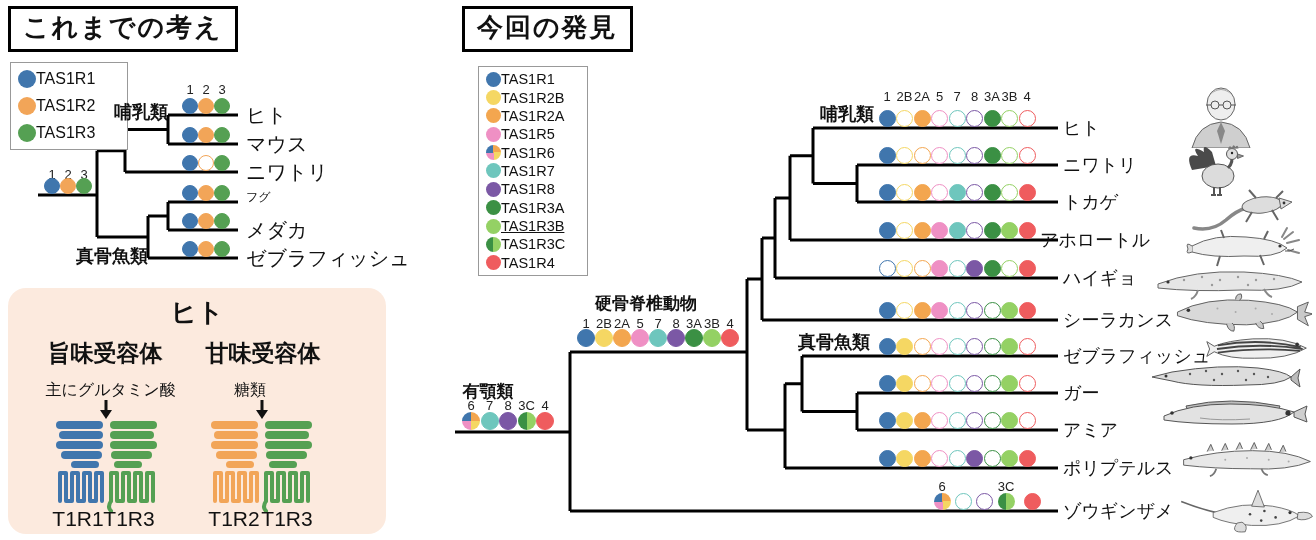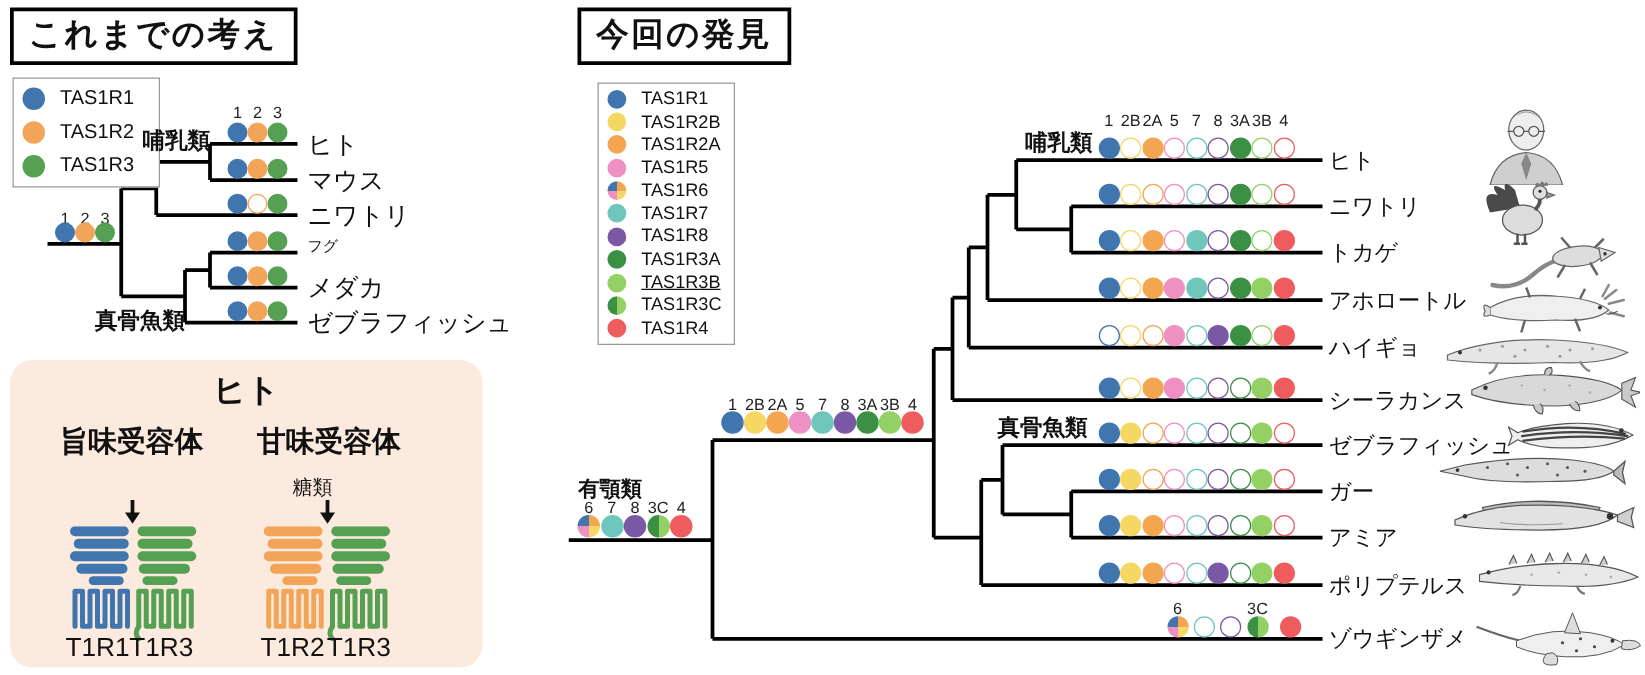--- a/index.html
+++ b/index.html
@@ -3,21 +3,21 @@
 <meta charset="utf-8">
 <style>
   html,body{margin:0;padding:0;background:#fff}
   #stage{position:relative;width:1316px;height:540px;background:#ffffff;overflow:hidden;
          font-family:"Liberation Sans","DejaVu Sans",sans-serif;color:#111}
   .abs{position:absolute}
   .titlebox{position:absolute;border:3px solid #000;background:#fff;padding:1px 12px 4px;
             font-size:26px;font-weight:600;letter-spacing:2px;white-space:nowrap}
   .legend{position:absolute;border:1px solid #999;background:#fff;display:flex;flex-direction:column;
           justify-content:space-around;padding:3px 7px;box-sizing:border-box}
-  .lrow{display:flex;align-items:center;gap:12px;white-space:nowrap}
+  .lrow{display:flex;align-items:center;gap:0;white-space:nowrap}
   .sw{border-radius:50%;flex:0 0 auto;box-sizing:border-box}
   .gc{position:absolute;border-radius:50%;box-sizing:border-box}
   .tag{position:absolute;text-align:center;font-size:13px;color:#222;width:40px}
   .sp{position:absolute;font-size:19px;white-space:nowrap}
   .sp.r{font-size:18px}
   .clade{position:absolute;font-size:18px;font-weight:600;white-space:nowrap}
   .nodettl{position:absolute;font-size:17px;font-weight:600;text-align:center;white-space:nowrap}
   #humanbox{position:absolute;left:8px;top:288px;width:378px;height:246px;border-radius:18px}
   .hb-ttl{position:absolute;left:0;top:7px;width:100%;text-align:center;font-size:26px;font-weight:600}
   .hb-h{position:absolute;top:50px;font-size:23px;font-weight:600;text-align:center}
@@ -109,26 +109,28 @@
       <div class="lrow">
         <span class="sw" style="width: 15px; height: 15px; background: rgb(239, 92, 94);"></span>
         <span style="font-size: 14.5px; text-align: right;">TAS1R4</span>
       </div>
     </div>
 
   <div class="clade" style="left:98px;top:100px;width:70px;text-align:right">哺乳類</div>
   <div class="clade" style="left:66px;top:244px;width:82px;text-align:right">真骨魚類</div>
   <div class="clade" style="left:794px;top:102px;width:80px;text-align:right">哺乳類</div>
   <div class="clade" style="left:788px;top:330px;width:82px;text-align:right">真骨魚類</div>
+  <div class="nodettl" style="left:575px;top:292px;width:142px">硬骨脊椎動物</div>
   <div class="nodettl" style="left:452px;top:380px;width:72px">有顎類</div>
 
   <div id="humanbox" style="background: rgb(252, 234, 222);">
     <div class="hb-ttl">ヒト</div>
     <div class="hb-h" style="left:175px;width:160px">甘味受容体</div>
     <div class="hb-h" style="left:17px;width:160px">旨味受容体</div>
+    <div class="hb-l" style="left:5px;width:195px">主にグルタミン酸</div>
     <div class="hb-l" style="left:192px;width:100px">糖類</div>
 
     <svg class="abs" style="left:91px;top:112px" width="14" height="20" viewBox="0 0 14 20">
       <path d="M7,0 V11" stroke="#111" stroke-width="3"></path>
         <path d="M1,10 H13 L7,19 Z" fill="#111"></path>
     </svg>
     <svg class="abs" style="left:247px;top:112px" width="14" height="20" viewBox="0 0 14 20">
       <path d="M7,0 V11" stroke="#111" stroke-width="3"></path>
         <path d="M1,10 H13 L7,19 Z" fill="#111"></path>
     </svg>
@@ -368,21 +370,21 @@
     <div class="sp r" style="left: 1063px; top: 190px;">トカゲ</div>
     <div class="gc" style="left: 878.5px; top: 221.5px; width: 17px; height: 17px; border: 1.6px solid rgb(64, 118, 173); background: rgb(64, 118, 173);"></div>
     <div class="gc" style="left: 896px; top: 221.5px; width: 17px; height: 17px; border: 1.6px solid rgb(245, 215, 99); background: rgb(255, 255, 255);"></div>
     <div class="gc" style="left: 913.5px; top: 221.5px; width: 17px; height: 17px; border: 1.6px solid rgb(243, 166, 79); background: rgb(243, 166, 79);"></div>
     <div class="gc" style="left: 931px; top: 221.5px; width: 17px; height: 17px; border: 1.6px solid rgb(239, 144, 196); background: rgb(239, 144, 196);"></div>
     <div class="gc" style="left: 948.5px; top: 221.5px; width: 17px; height: 17px; border: 1.6px solid rgb(110, 198, 189); background: rgb(110, 198, 189);"></div>
     <div class="gc" style="left: 966px; top: 221.5px; width: 17px; height: 17px; border: 1.6px solid rgb(123, 88, 165); background: rgb(255, 255, 255);"></div>
     <div class="gc" style="left: 983.5px; top: 221.5px; width: 17px; height: 17px; border: 1.6px solid rgb(59, 144, 68); background: rgb(59, 144, 68);"></div>
     <div class="gc" style="left: 1001px; top: 221.5px; width: 17px; height: 17px; border: 1.6px solid rgb(148, 209, 100); background: rgb(148, 209, 100);"></div>
     <div class="gc" style="left: 1018.5px; top: 221.5px; width: 17px; height: 17px; border: 1.6px solid rgb(239, 92, 94); background: rgb(239, 92, 94);"></div>
-    <div class="sp r" style="left: 1063px; top: 228px;">アホロートル</div>
+    <div class="sp r" style="left: 1040px; top: 228px;">アホロートル</div>
     <div class="gc" style="left: 878.5px; top: 259.5px; width: 17px; height: 17px; border: 1.6px solid rgb(64, 118, 173); background: rgb(255, 255, 255);"></div>
     <div class="gc" style="left: 896px; top: 259.5px; width: 17px; height: 17px; border: 1.6px solid rgb(245, 215, 99); background: rgb(255, 255, 255);"></div>
     <div class="gc" style="left: 913.5px; top: 259.5px; width: 17px; height: 17px; border: 1.6px solid rgb(243, 166, 79); background: rgb(255, 255, 255);"></div>
     <div class="gc" style="left: 931px; top: 259.5px; width: 17px; height: 17px; border: 1.6px solid rgb(239, 144, 196); background: rgb(239, 144, 196);"></div>
     <div class="gc" style="left: 948.5px; top: 259.5px; width: 17px; height: 17px; border: 1.6px solid rgb(110, 198, 189); background: rgb(255, 255, 255);"></div>
     <div class="gc" style="left: 966px; top: 259.5px; width: 17px; height: 17px; border: 1.6px solid rgb(123, 88, 165); background: rgb(123, 88, 165);"></div>
     <div class="gc" style="left: 983.5px; top: 259.5px; width: 17px; height: 17px; border: 1.6px solid rgb(59, 144, 68); background: rgb(59, 144, 68);"></div>
     <div class="gc" style="left: 1001px; top: 259.5px; width: 17px; height: 17px; border: 1.6px solid rgb(148, 209, 100); background: rgb(255, 255, 255);"></div>
     <div class="gc" style="left: 1018.5px; top: 259.5px; width: 17px; height: 17px; border: 1.6px solid rgb(239, 92, 94); background: rgb(239, 92, 94);"></div>
     <div class="sp r" style="left: 1063px; top: 266px;">ハイギョ</div>

